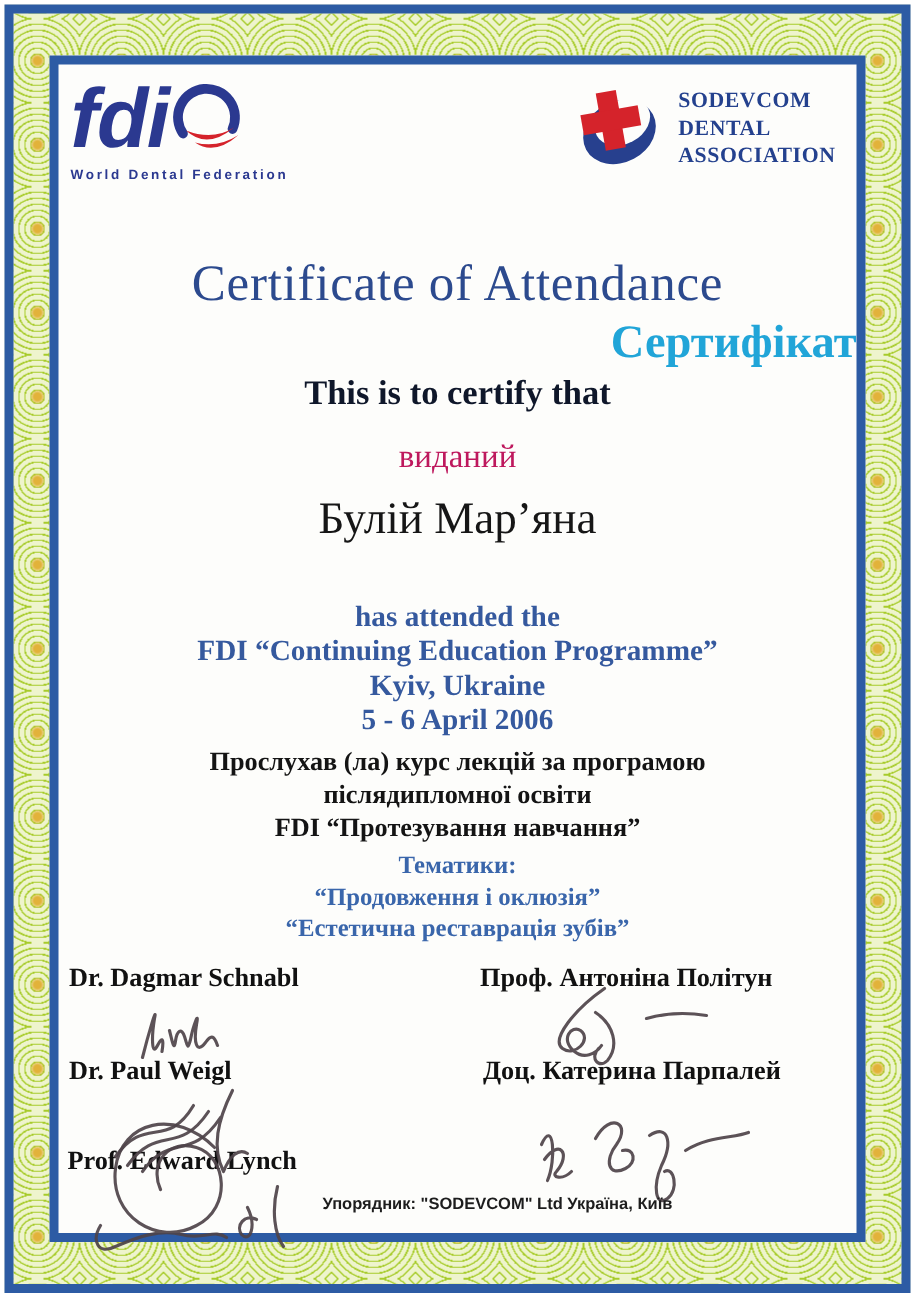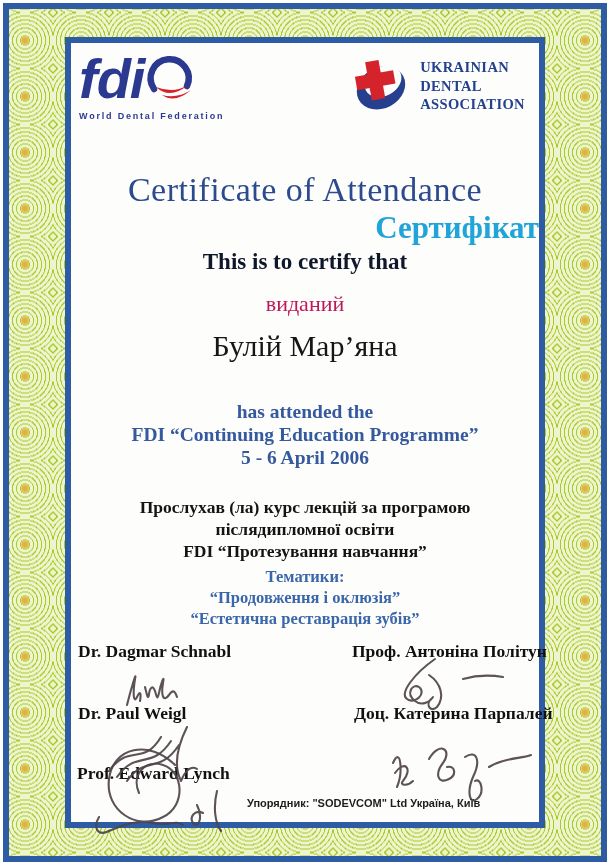--- a/index.html
+++ b/index.html
@@ -9,21 +9,21 @@
     background: #ffffff;
     padding: 3px;
     box-sizing: border-box;
     font-family: "Liberation Serif", serif;
   }
   
   .band {
     width: 100%; height: 100%;
     box-sizing: border-box;
     border: 6px solid #2d5ba4;
-    padding: 28px 56px;
+    padding: 28px 24px;
     background-color: #eef4cd;
     background-image:
       radial-gradient(circle, #e2b23a 2.5px, rgba(226,178,58,.45) 4px, rgba(255,255,255,0) 5px),
       repeating-radial-gradient(circle, rgba(163,201,33,.95) 0 1px, rgba(255,255,255,0) 1px 4px);
     background-size: 56px 56px, 56px 56px;
     background-position: 50% 50%, 50% 50%;
   }
   .inner {
     position: relative;
     width: 100%; height: 100%;
@@ -107,35 +107,36 @@
           <g transform="rotate(-28 32 34)">
             <ellipse cx="32" cy="34" rx="26" ry="21" fill="#27408e"></ellipse>
             <ellipse cx="37" cy="29" rx="20" ry="15" fill="#fdfdfb"></ellipse>
           </g>
           <g transform="rotate(-10 26 26)">
             <rect x="19" y="6" width="14" height="40" fill="#d5232b"></rect>
             <rect x="6" y="19" width="40" height="14" fill="#d5232b"></rect>
           </g>
         </svg>
         <div class="uda-text">
-          <div>UKRAINIAN</div>
+          <div>SODEVCOM</div>
           <div>DENTAL</div>
           <div>ASSOCIATION</div>
         </div>
       </div>
 
       <div class="abs center title-en">Certificate of Attendance</div>
       <div class="abs center title-uk">Сертифікат</div>
       <div class="abs center certify-en">This is to certify that</div>
       <div class="abs center certify-uk">виданий</div>
       <div class="abs center recipient">Булій Мар’яна</div>
 
       <div class="abs center event">
         <div>has attended the</div>
         <div>FDI “Continuing Education Programme”</div>
+        <div>Kyiv, Ukraine</div>
         <div>5 - 6 April 2006</div>
       </div>
 
       <div class="abs center course">
         <div>Прослухав (ла) курс лекцій за програмою</div>
         <div>післядипломної освіти</div>
         <div>FDI “Протезування навчання”</div>
       </div>
 
       <div class="abs center topics">

